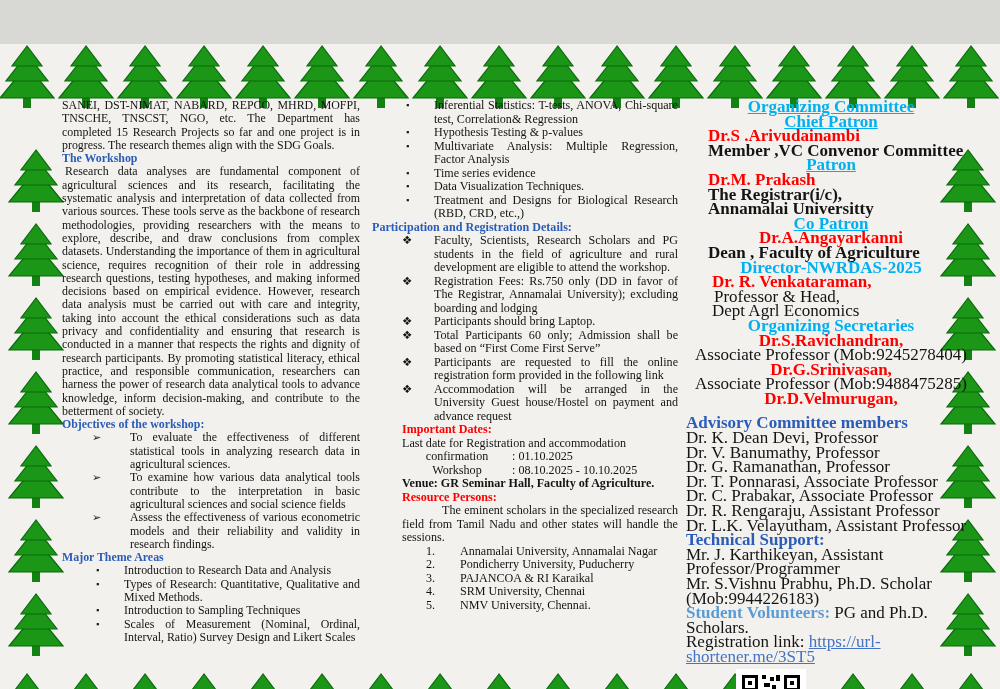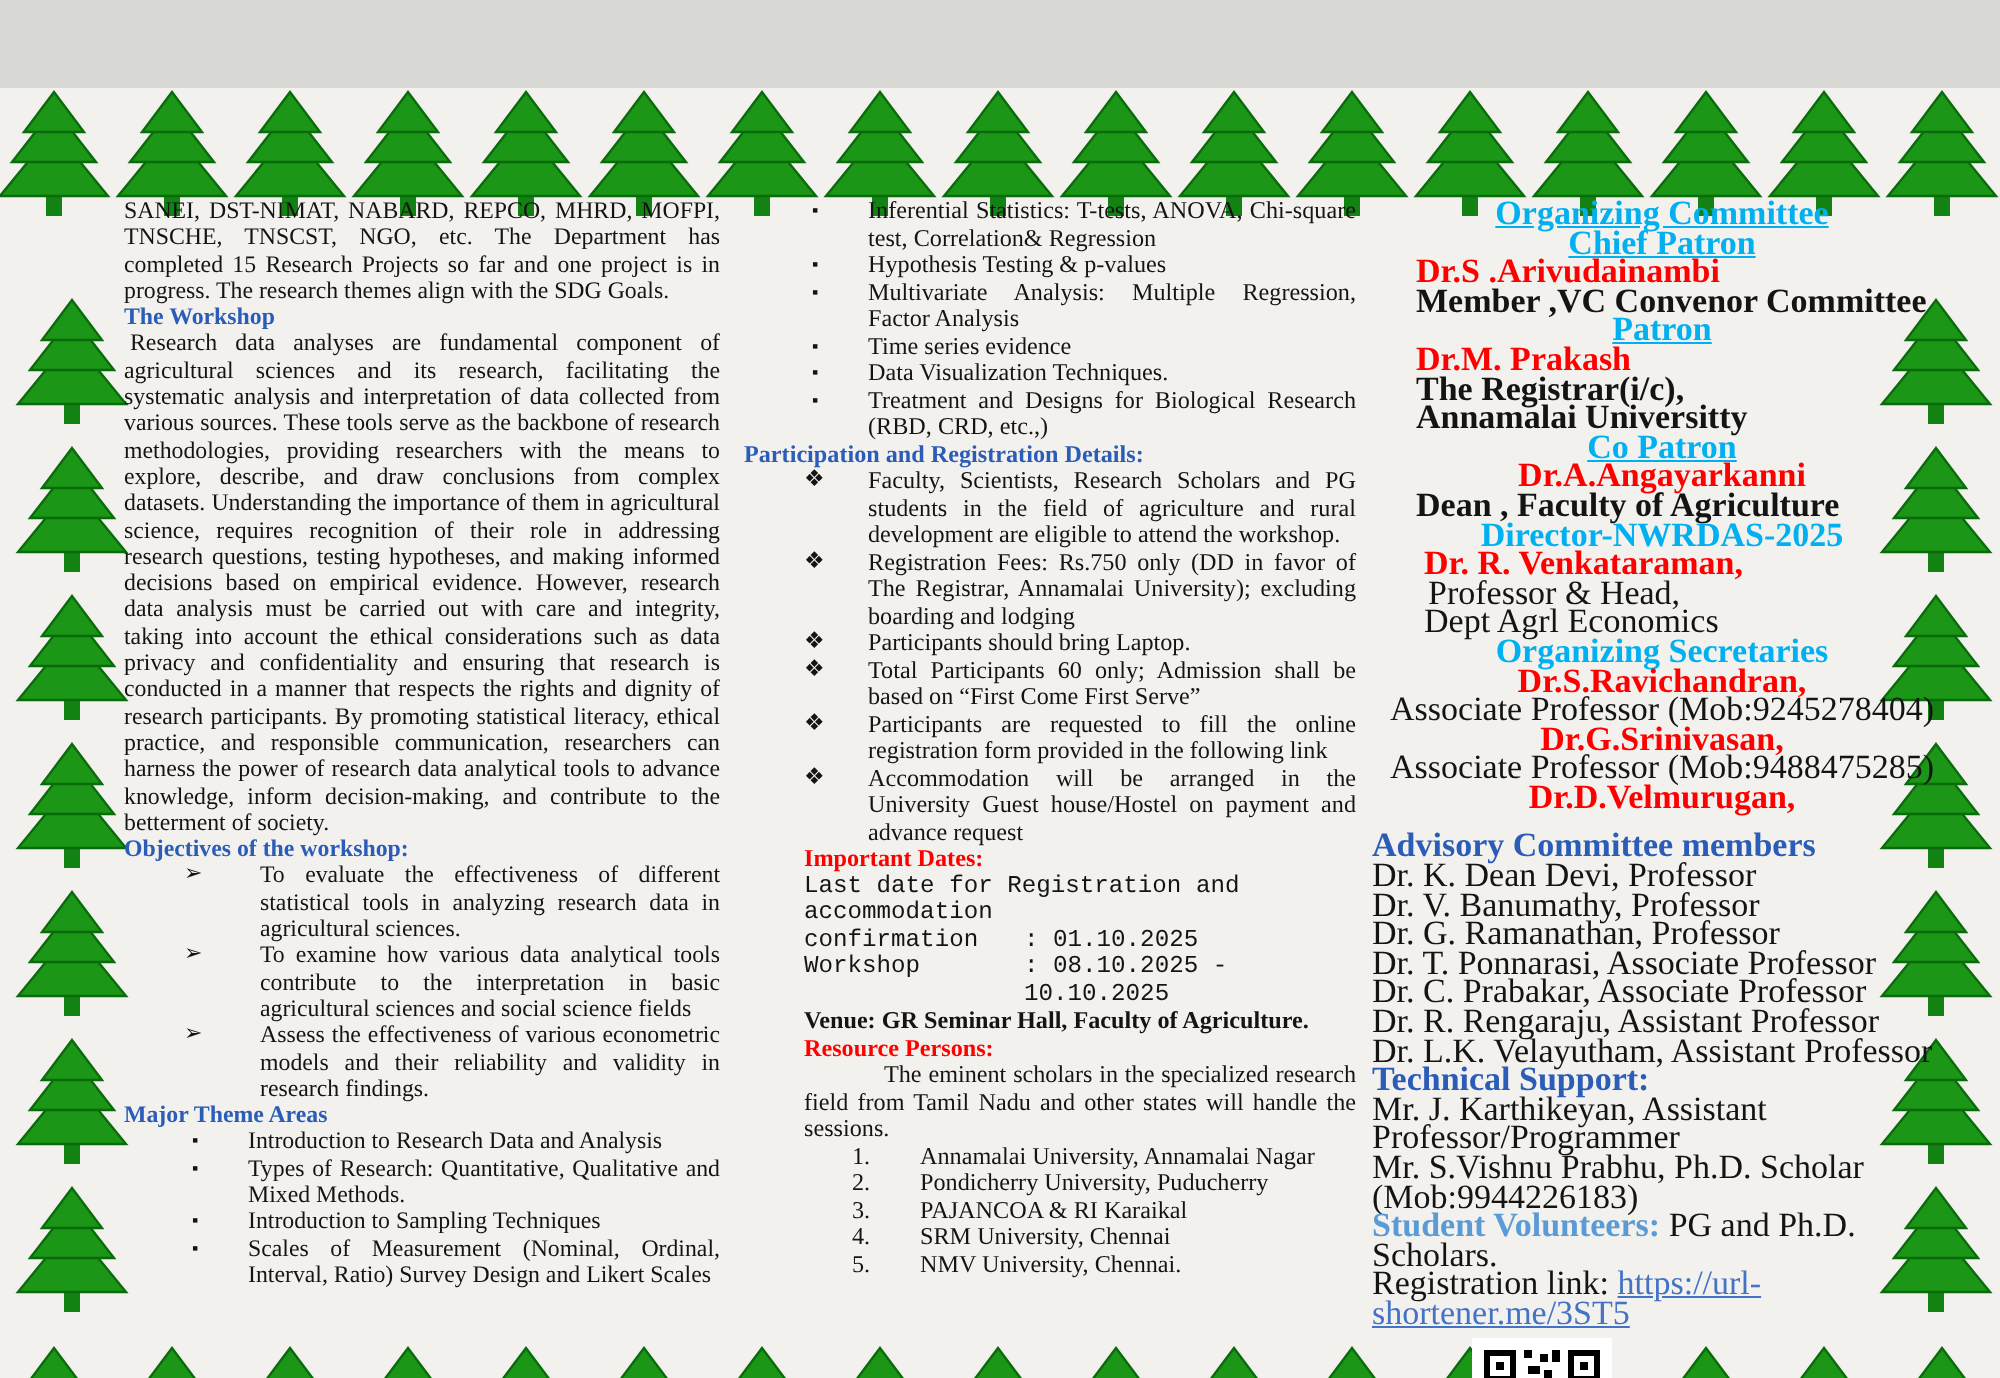--- a/index.html
+++ b/index.html
@@ -19,22 +19,22 @@
   .ctr{text-align:center;}
   ul,ol{margin:0;padding:0;list-style:none;}
   .blist li{position:relative;padding-left:62px;}
   .blist li .mk{position:absolute;left:34px;top:0;}
   .sq .mk{font-size:9px;top:1px;}
   .obj li{padding-left:68px;}
   .obj li .mk{left:30px;font-size:11px;}
   .dia li .mk{left:30px;font-size:11.5px;}
   .numl li{position:relative;padding-left:88px;}
   .numl li .mk{position:absolute;left:54px;top:0;}
-  .dt-row{display:flex;text-align:left;font-family:Liberation Mono, monospace;}
-  .dt-row .lbl{width:110px;flex:none;}
+  .dt-row{display:flex;text-align:left;}
+  .dt-row .lbl{width:110px;flex:none;text-align:center;}
   .indent1{text-indent:3px;}
   .indent40{text-indent:40px;}
   .pl22{padding-left:22px;}
   .pl26{padding-left:26px;}
   .pl28{padding-left:28px;}
   .gap10{margin-top:10px;}
   .reg-link{color:#4472c4;text-decoration:underline;cursor:pointer;}
   .sv-label{color:#5b9bd5;font-weight:bold;}
   .qr-wrap{margin:4px 0 0 50px;background:#ffffff;padding:4px;display:inline-block;line-height:0;}
 </style>

